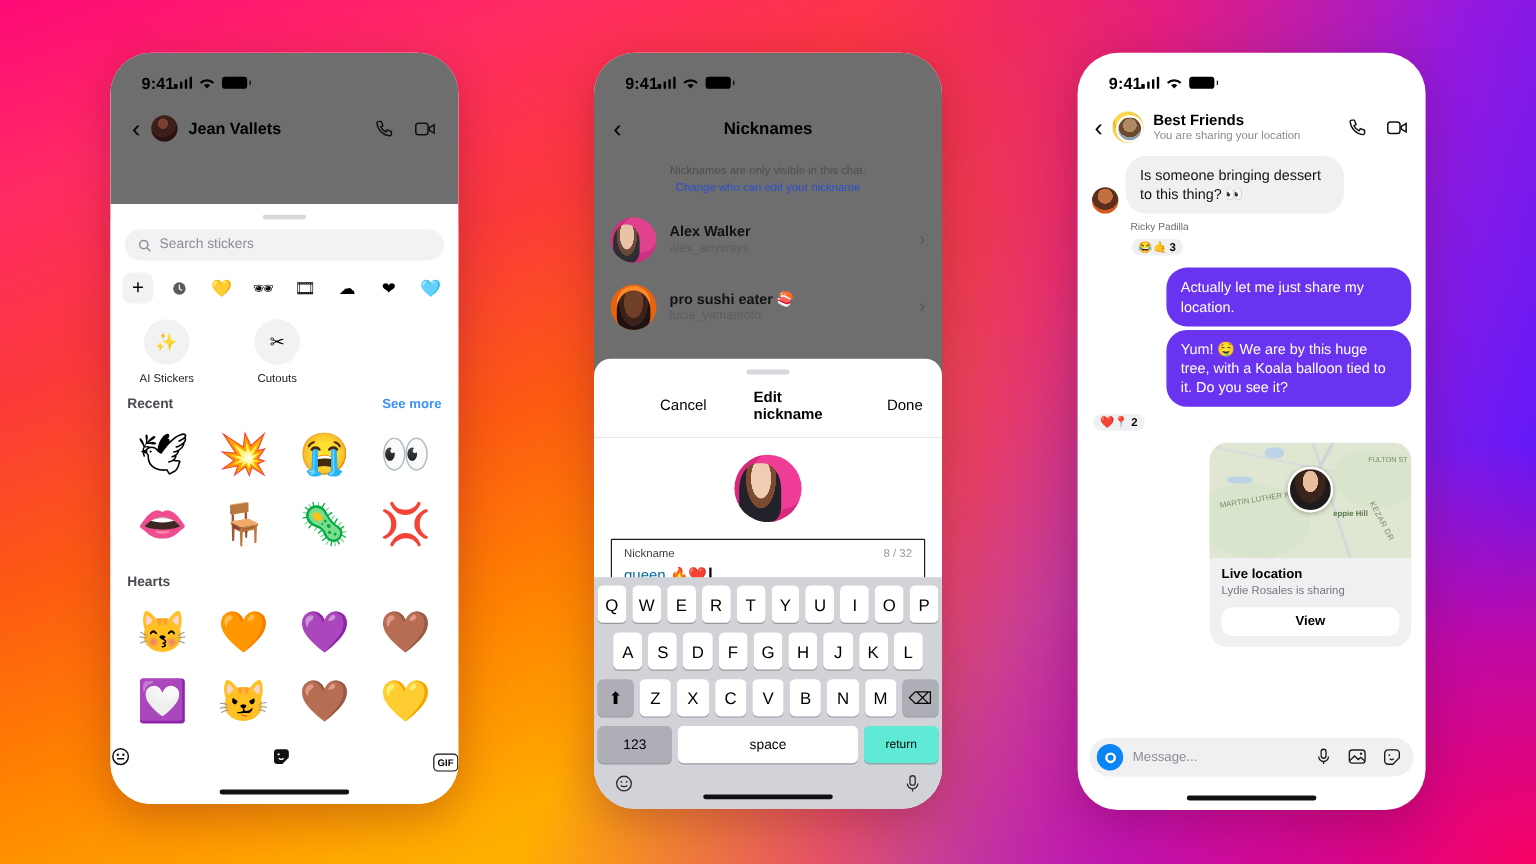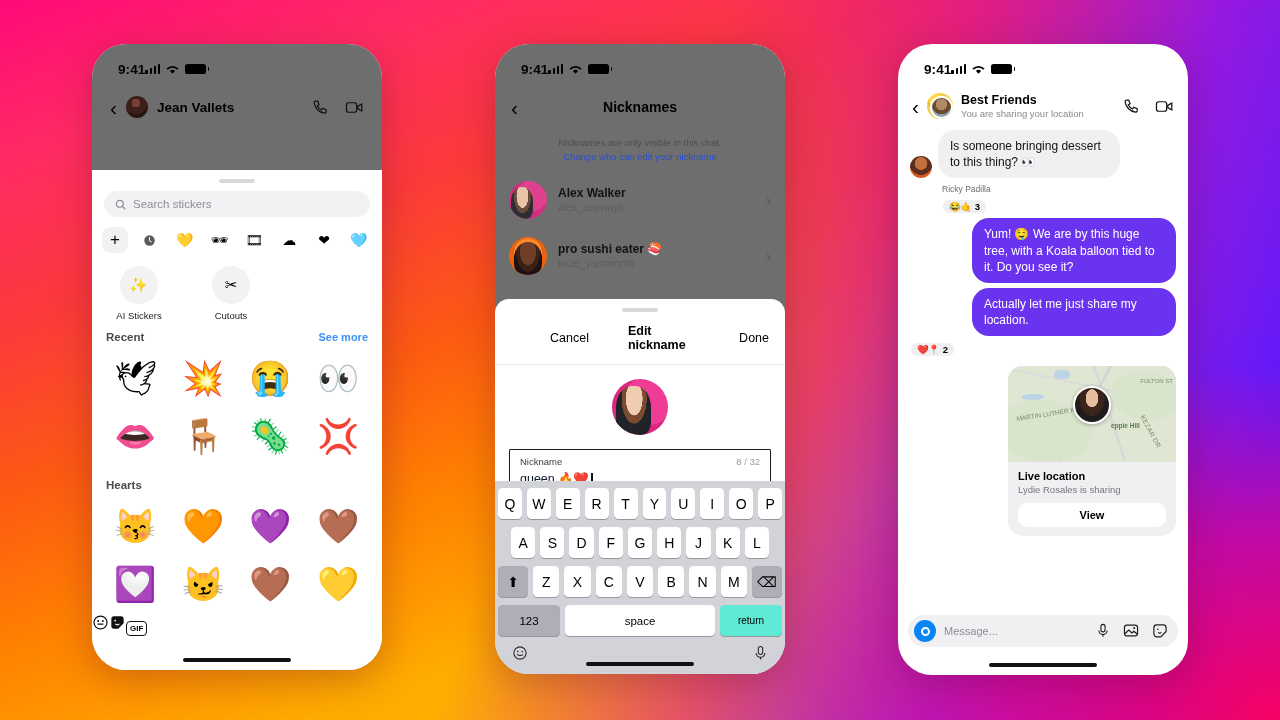--- a/index.html
+++ b/index.html
@@ -121,22 +121,22 @@
   .tool { text-align: center; width: 62px; }
   .tool-circle { width: 38px; height: 38px; border-radius: 50%; background: #f2f2f4;
     display: flex; align-items: center; justify-content: center; margin: 0 auto 6px; font-size: 15px; }
   .tool-label { font-size: 9.5px; color: #1c1c1e; }
   .sec-head { display: flex; justify-content: space-between; align-items: baseline; padding: 10px 14px 2px; }
   .sec-title { font-size: 11.5px; font-weight: bold; color: #4a4a50; }
   .sec-more { font-size: 11px; color: #3b93f7; font-weight: bold; }
   .stick-grid { display: grid; grid-template-columns: repeat(4, 1fr); padding: 4px 10px; }
   .stick { height: 58px; display: flex; align-items: center; justify-content: center; font-size: 34px; }
   .p1-bottom {
-    position: absolute; left: 0; right: 0; bottom: 8px; height: 52px;
-    display: flex; align-items: flex-start; justify-content: flex-start; padding-top: 4px;
+    position: absolute; left: 0; right: 0; bottom: 0; height: 52px;
+    display: flex; align-items: flex-start; justify-content: space-between; padding-top: 4px;
   }
   .p1-bottom .bi { font-size: 19px; }
   .homebar { position: absolute; bottom: 8px; left: 50%; transform: translateX(-50%);
     width: 108px; height: 4.5px; background: #111; border-radius: 3px; }
 
   
   #phone-2 .p2-bg { position: absolute; inset: 0; background: #6e6e6e; }
   #phone-2 .p2-nav { height: 46px; position: relative; }
   .p2-title { position: absolute; left: 0; right: 0; text-align: center; font-size: 14px; font-weight: bold; }
   .nick-note { text-align: center; font-size: 9.5px; line-height: 1.45; color: #4e4e52; padding: 6px 26px 8px; }
@@ -151,21 +151,21 @@
   }
   .sheet-nav { display: flex; align-items: center; justify-content: space-between;
     padding: 4px 16px 12px; border-bottom: 1px solid #e9e9ec; }
   .sheet-nav span { font-size: 12.5px; margin-left: 39px; }
   .sheet-title { font-weight: bold; font-size: 13px; }
   .nick-input {
     margin: 10px 14px 0; border: 1.3px solid #1c1c1e; border-radius: 1px;
     padding: 6px 10px 4px; position: relative; min-height: 42px;
   }
   .nick-label { font-size: 9.5px; color: #3c3c42; }
-  .nick-value { font-size: 12.5px; color: #0f172a; margin-top: 4px; }
+  .nick-value { font-size: 12.5px; color: #0369a1; margin-top: 4px; }
   .nick-count { position: absolute; right: 10px; top: 6px; font-size: 9.5px; color: #9a9aa0; }
   .nick-hint { font-size: 9px; color: #89898f; padding: 5px 16px 0; }
   .caret { display:inline-block; width:1.4px; height:12px; background:#111; vertical-align:-2px; margin-left:2px;}
 
   .keyboard { position: absolute; left: 0; right: 0; bottom: 0; background: #d2d3d8; padding: 7px 3px 0; }
   .krow { display: flex; justify-content: center; gap: 5px; margin-bottom: 8px; }
   .key {
     background: #fff; border-radius: 4.5px; height: 31px; min-width: 23px; flex: 1;
     display: flex; align-items: center; justify-content: center;
     font-size: 14px; box-shadow: 0 1px 0 rgba(0,0,0,.28);
@@ -538,26 +538,26 @@
       <span class="avatar av-ruby" style="width:22px;height:22px"></span>
       <span class="bubble-in">Is someone bringing dessert to this thing? 👀</span>
     </div>
 
     <div class="sender">Ricky Padilla</div>
     <div class="reaction">
       <span>😂🤙</span>
       <span>3</span>
     </div>
 
+    <div class="mrow" style="margin-top:5px">
+      <span class="bubble-out">Actually let me just share my location.</span>
+    </div>
+
     <div class="mrow">
       <span class="bubble-out">Yum! 🤤 We are by this huge tree, with a Koala balloon tied to it. Do you see it?</span>
-    </div>
-
-    <div class="mrow" style="margin-top:5px">
-      <span class="bubble-out">Actually let me just share my location.</span>
     </div>
     <div class="reaction right">
       <span>❤️📍</span>
       <span>2</span>
     </div>
 
     <div class="loc-card">
       <div class="loc-map">
         <span class="map-green" style="left:-8px;top:34px;width:92px;height:62px"></span>
         <span class="map-green" style="right:-6px;top:6px;width:70px;height:48px"></span>

